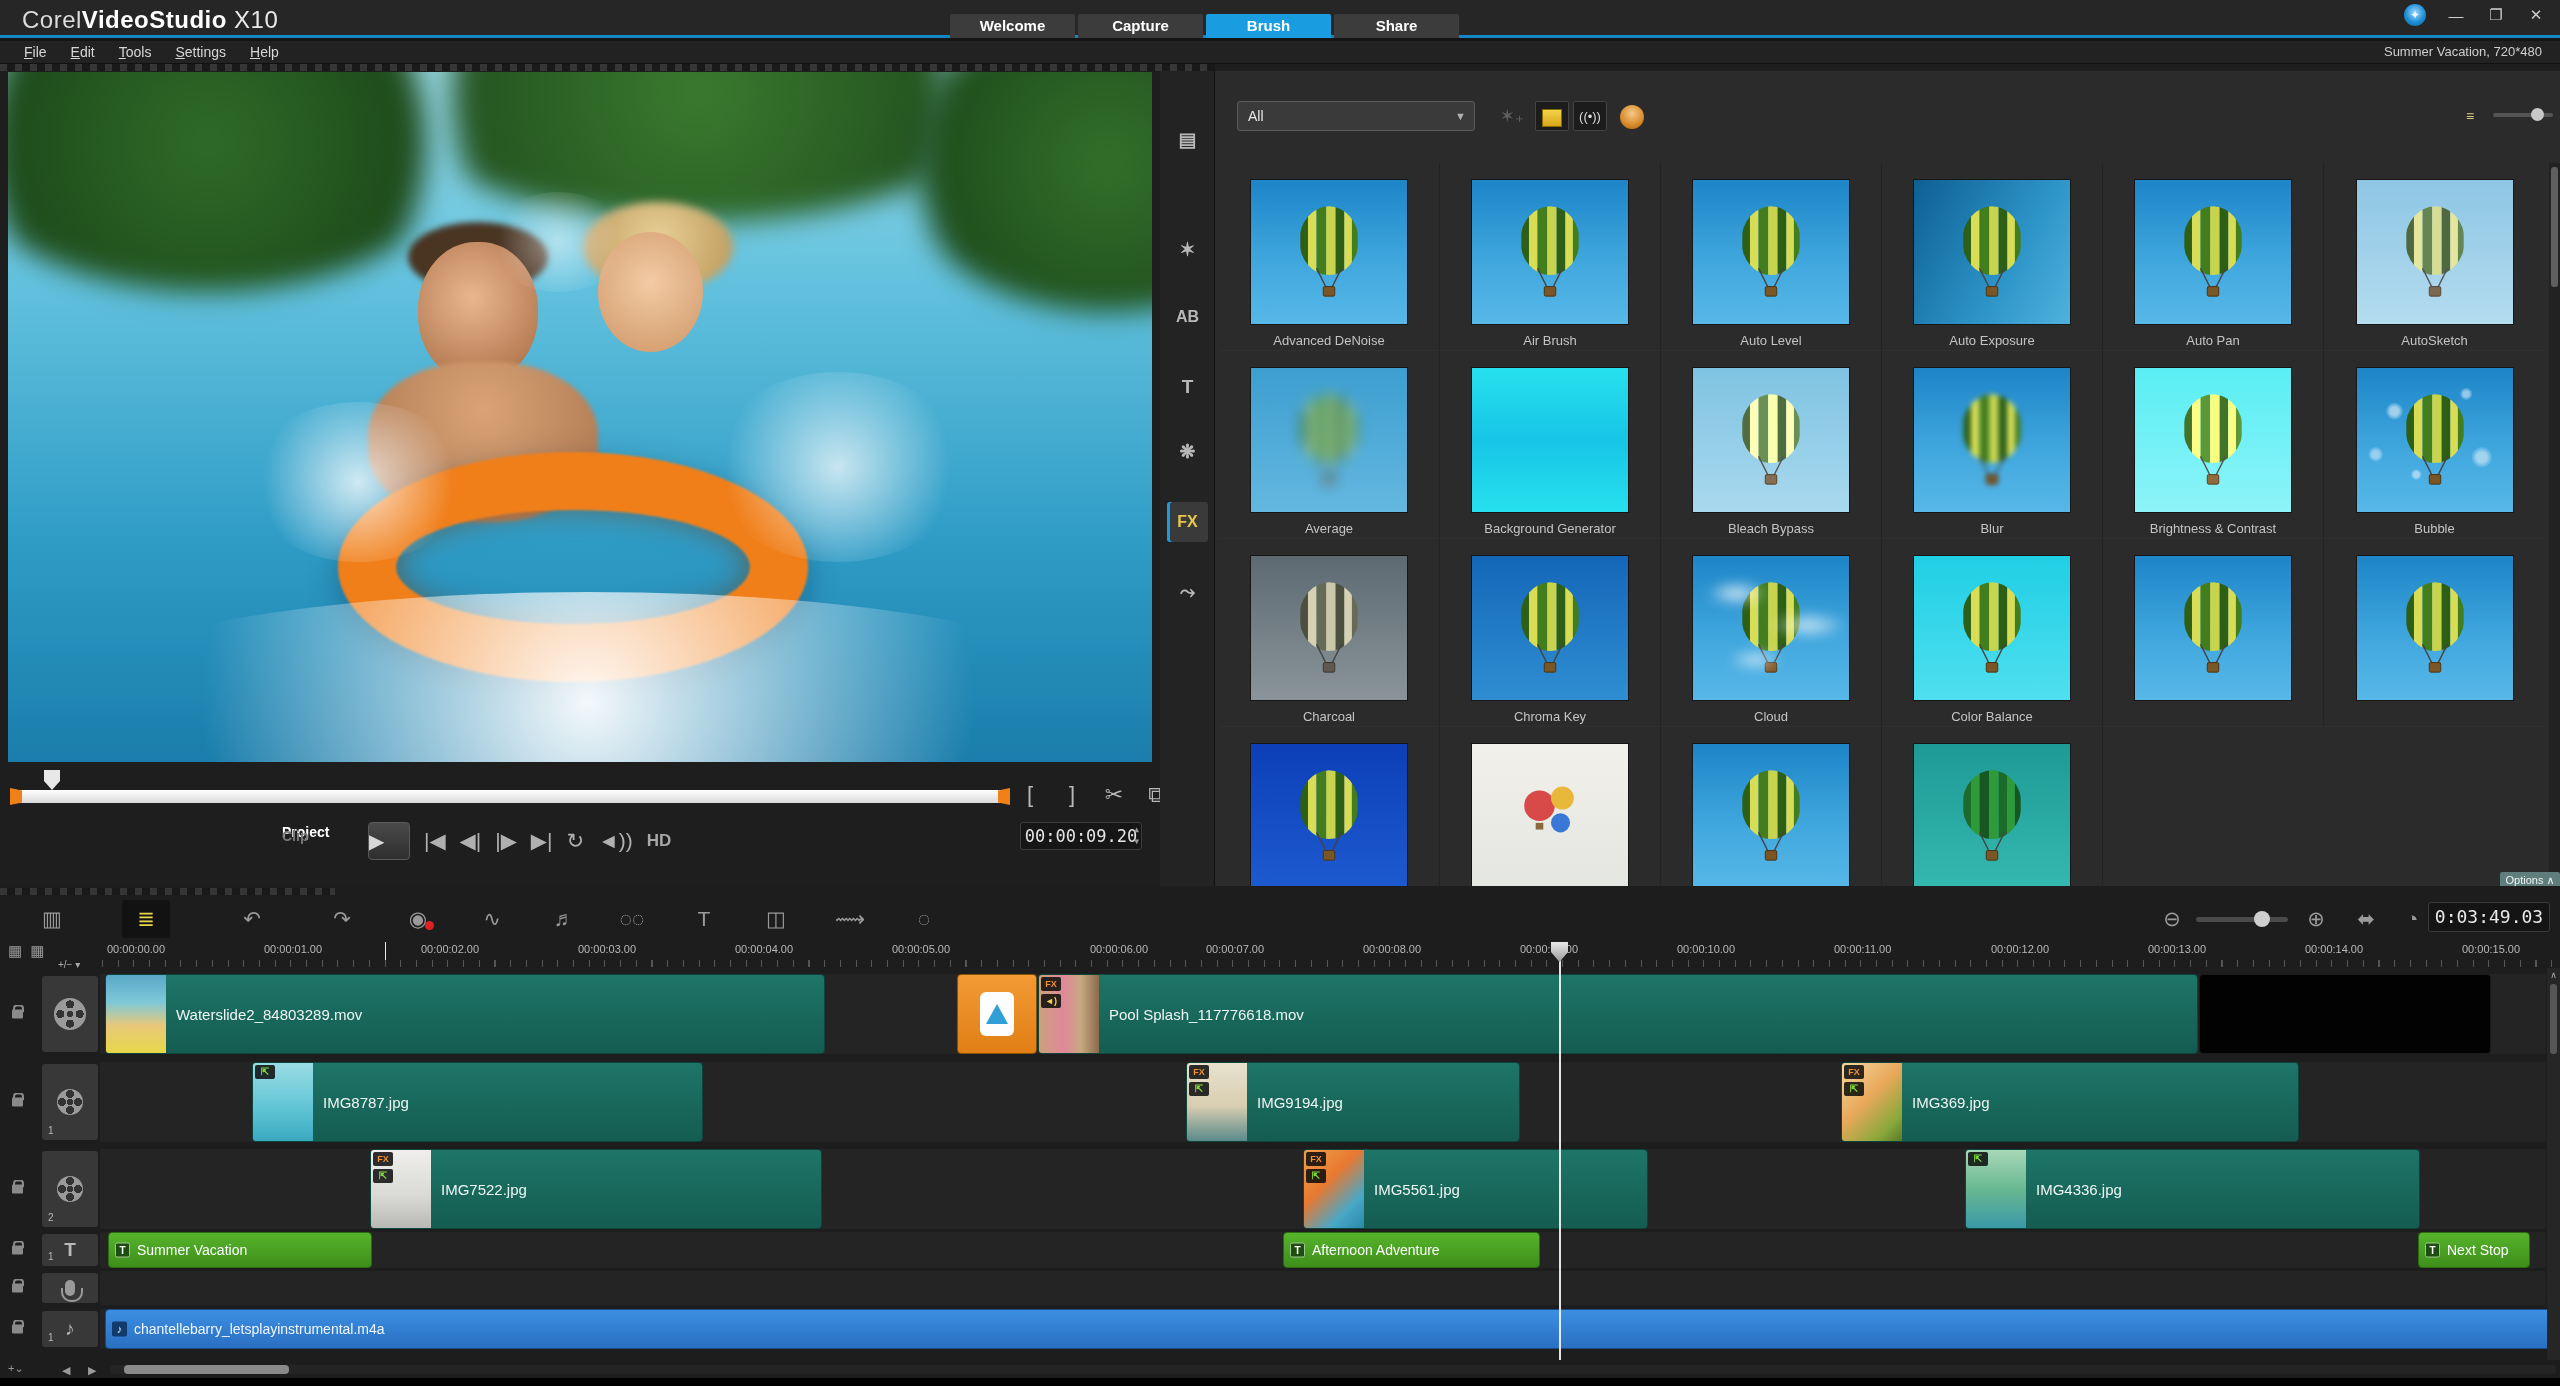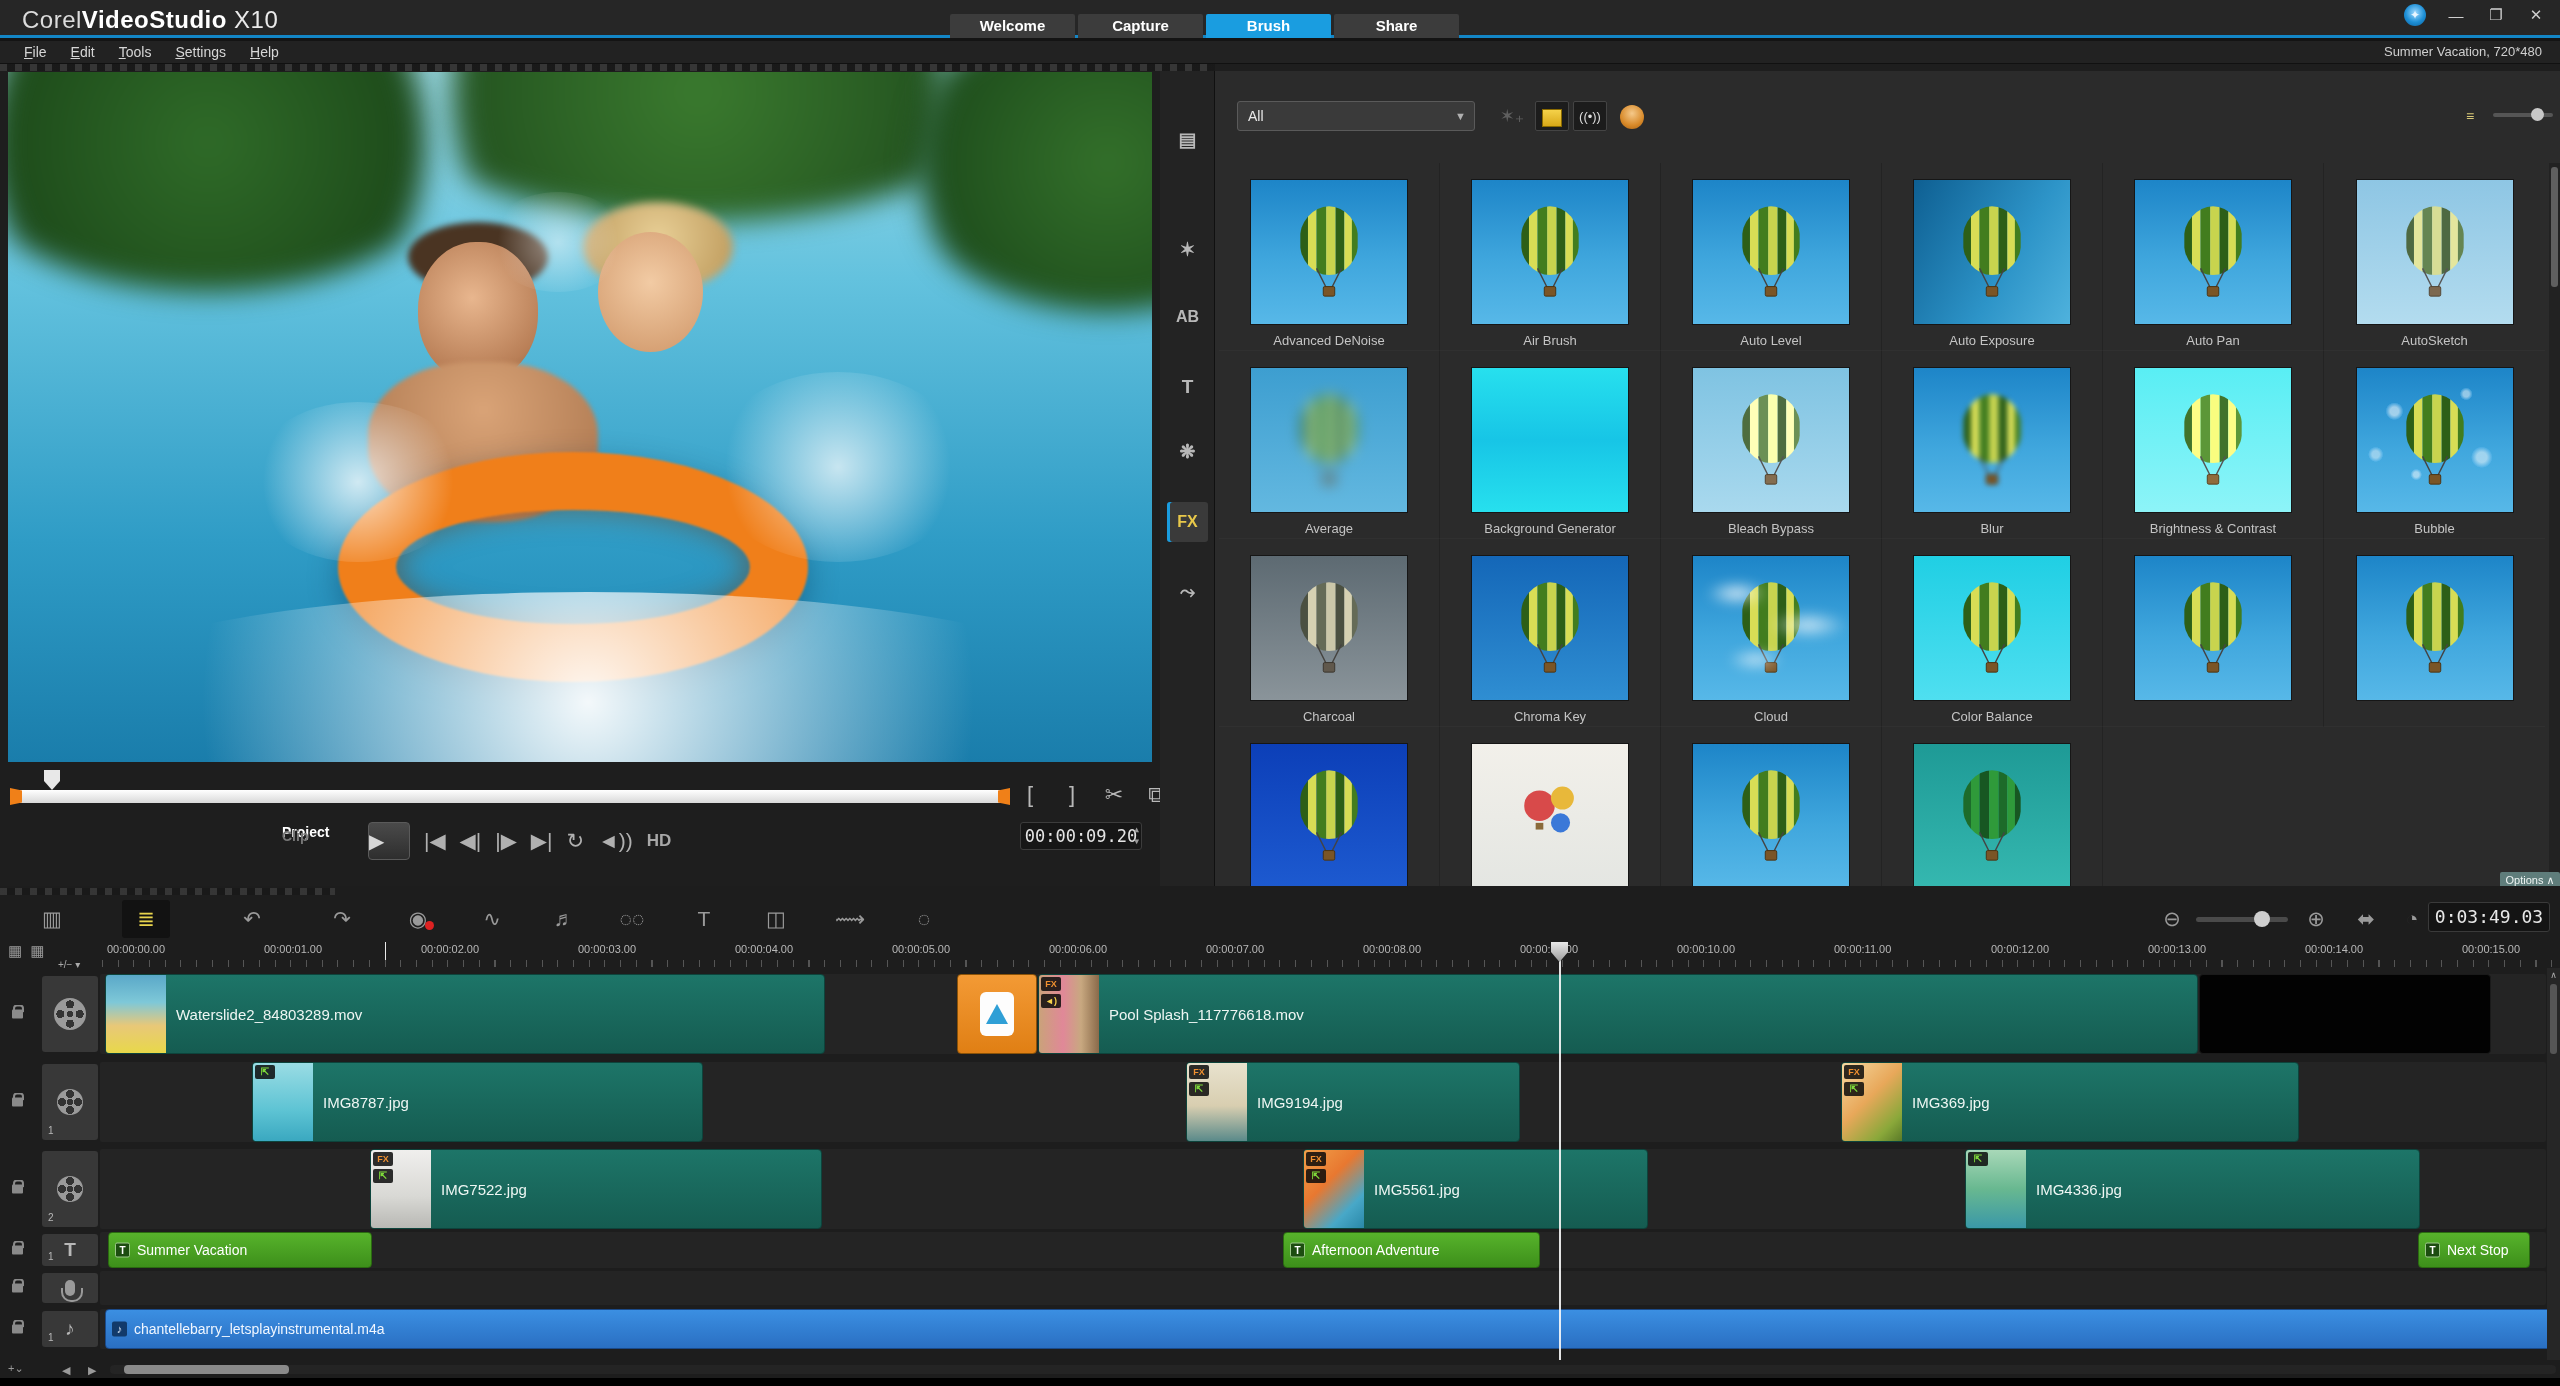--- a/index.html
+++ b/index.html
@@ -815,21 +815,21 @@
   <div id="ruler">
     <div id="ruler-left-icons">▦▦</div>
     <div id="track-manager">+/− ▾</div>
     <div id="cue-tick"></div>
   <span class="rlabel" style="left: 107px;">00:00:00.00</span>
       <span class="rlabel" style="left: 264px;">00:00:01.00</span>
       <span class="rlabel" style="left: 421px;">00:00:02.00</span>
       <span class="rlabel" style="left: 578px;">00:00:03.00</span>
       <span class="rlabel" style="left: 735px;">00:00:04.00</span>
       <span class="rlabel" style="left: 892px;">00:00:05.00</span>
-      <span class="rlabel" style="left: 1049px;">00:00:06.00</span>
+      <span class="rlabel" style="left: 1090px;">00:00:06.00</span>
       <span class="rlabel" style="left: 1206px;">00:00:07.00</span>
       <span class="rlabel" style="left: 1363px;">00:00:08.00</span>
       <span class="rlabel" style="left: 1520px;">00:00:09.00</span>
       <span class="rlabel" style="left: 1677px;">00:00:10.00</span>
       <span class="rlabel" style="left: 1834px;">00:00:11.00</span>
       <span class="rlabel" style="left: 1991px;">00:00:12.00</span>
       <span class="rlabel" style="left: 2148px;">00:00:13.00</span>
       <span class="rlabel" style="left: 2305px;">00:00:14.00</span>
       <span class="rlabel" style="left: 2462px;">00:00:15.00</span>
     </div>

